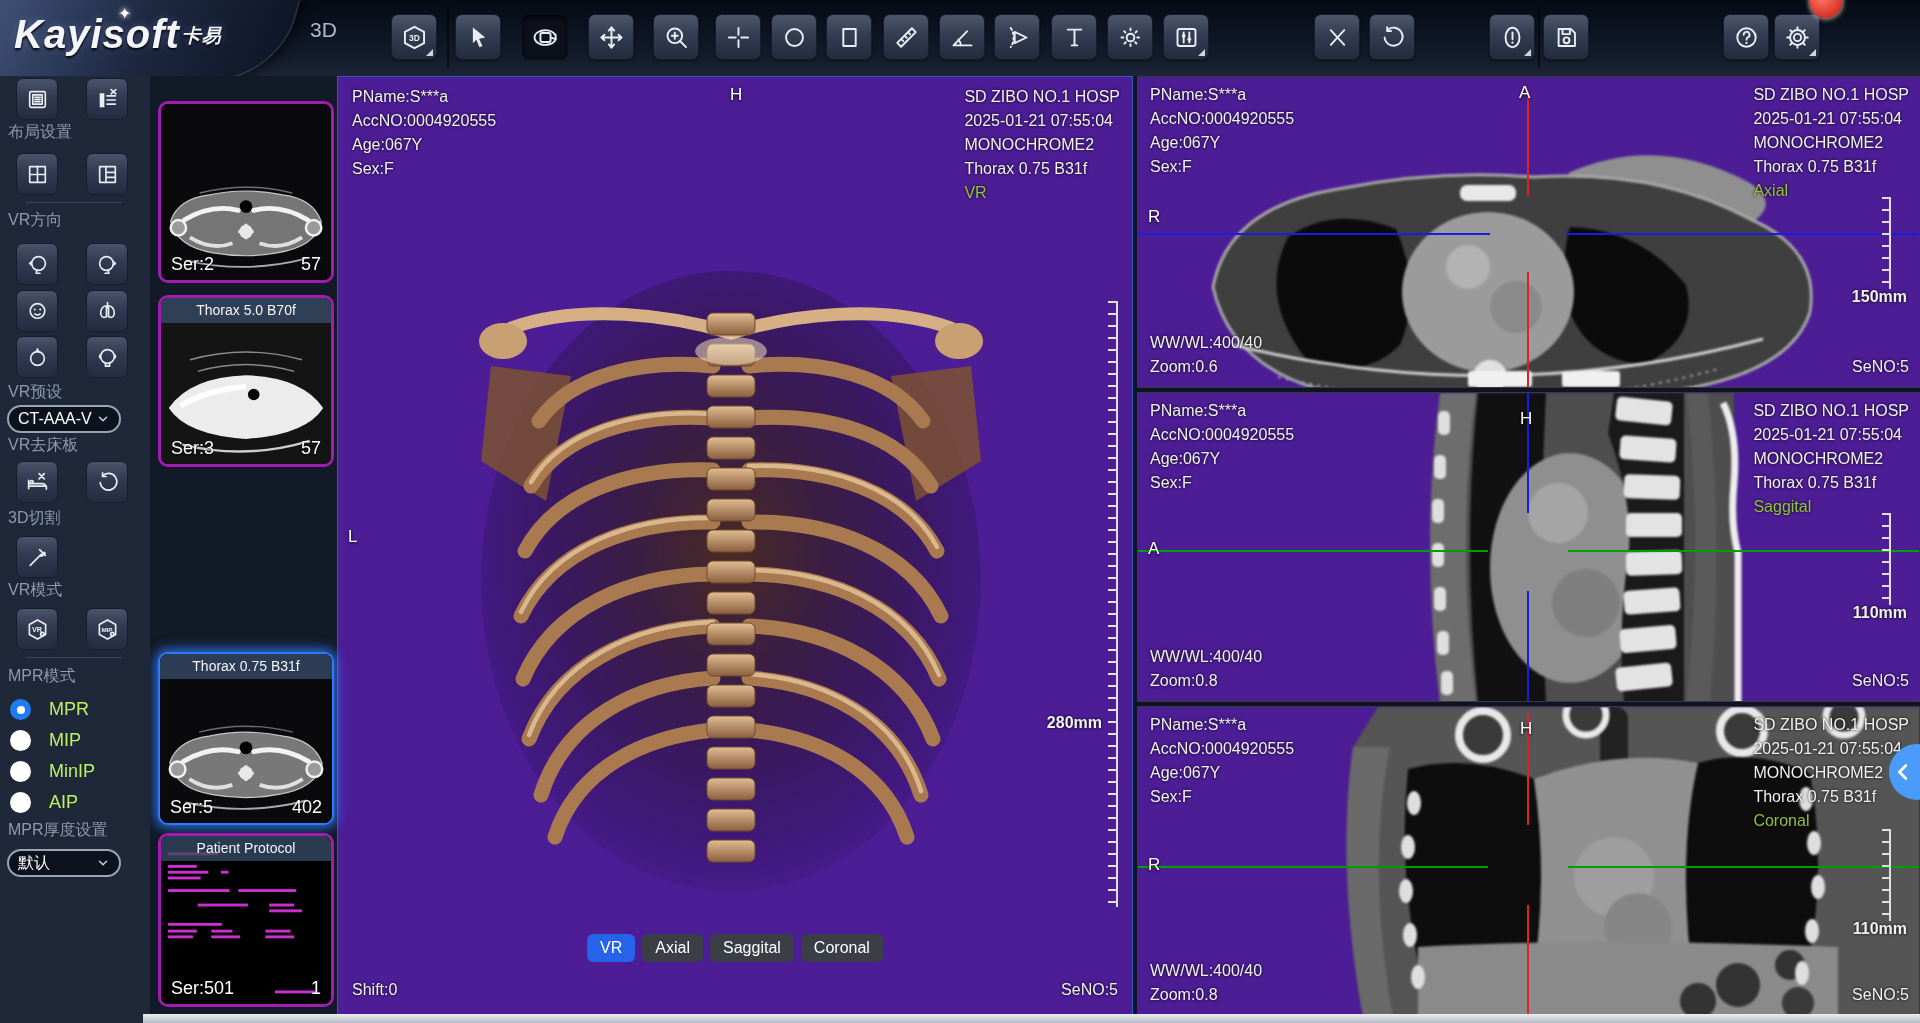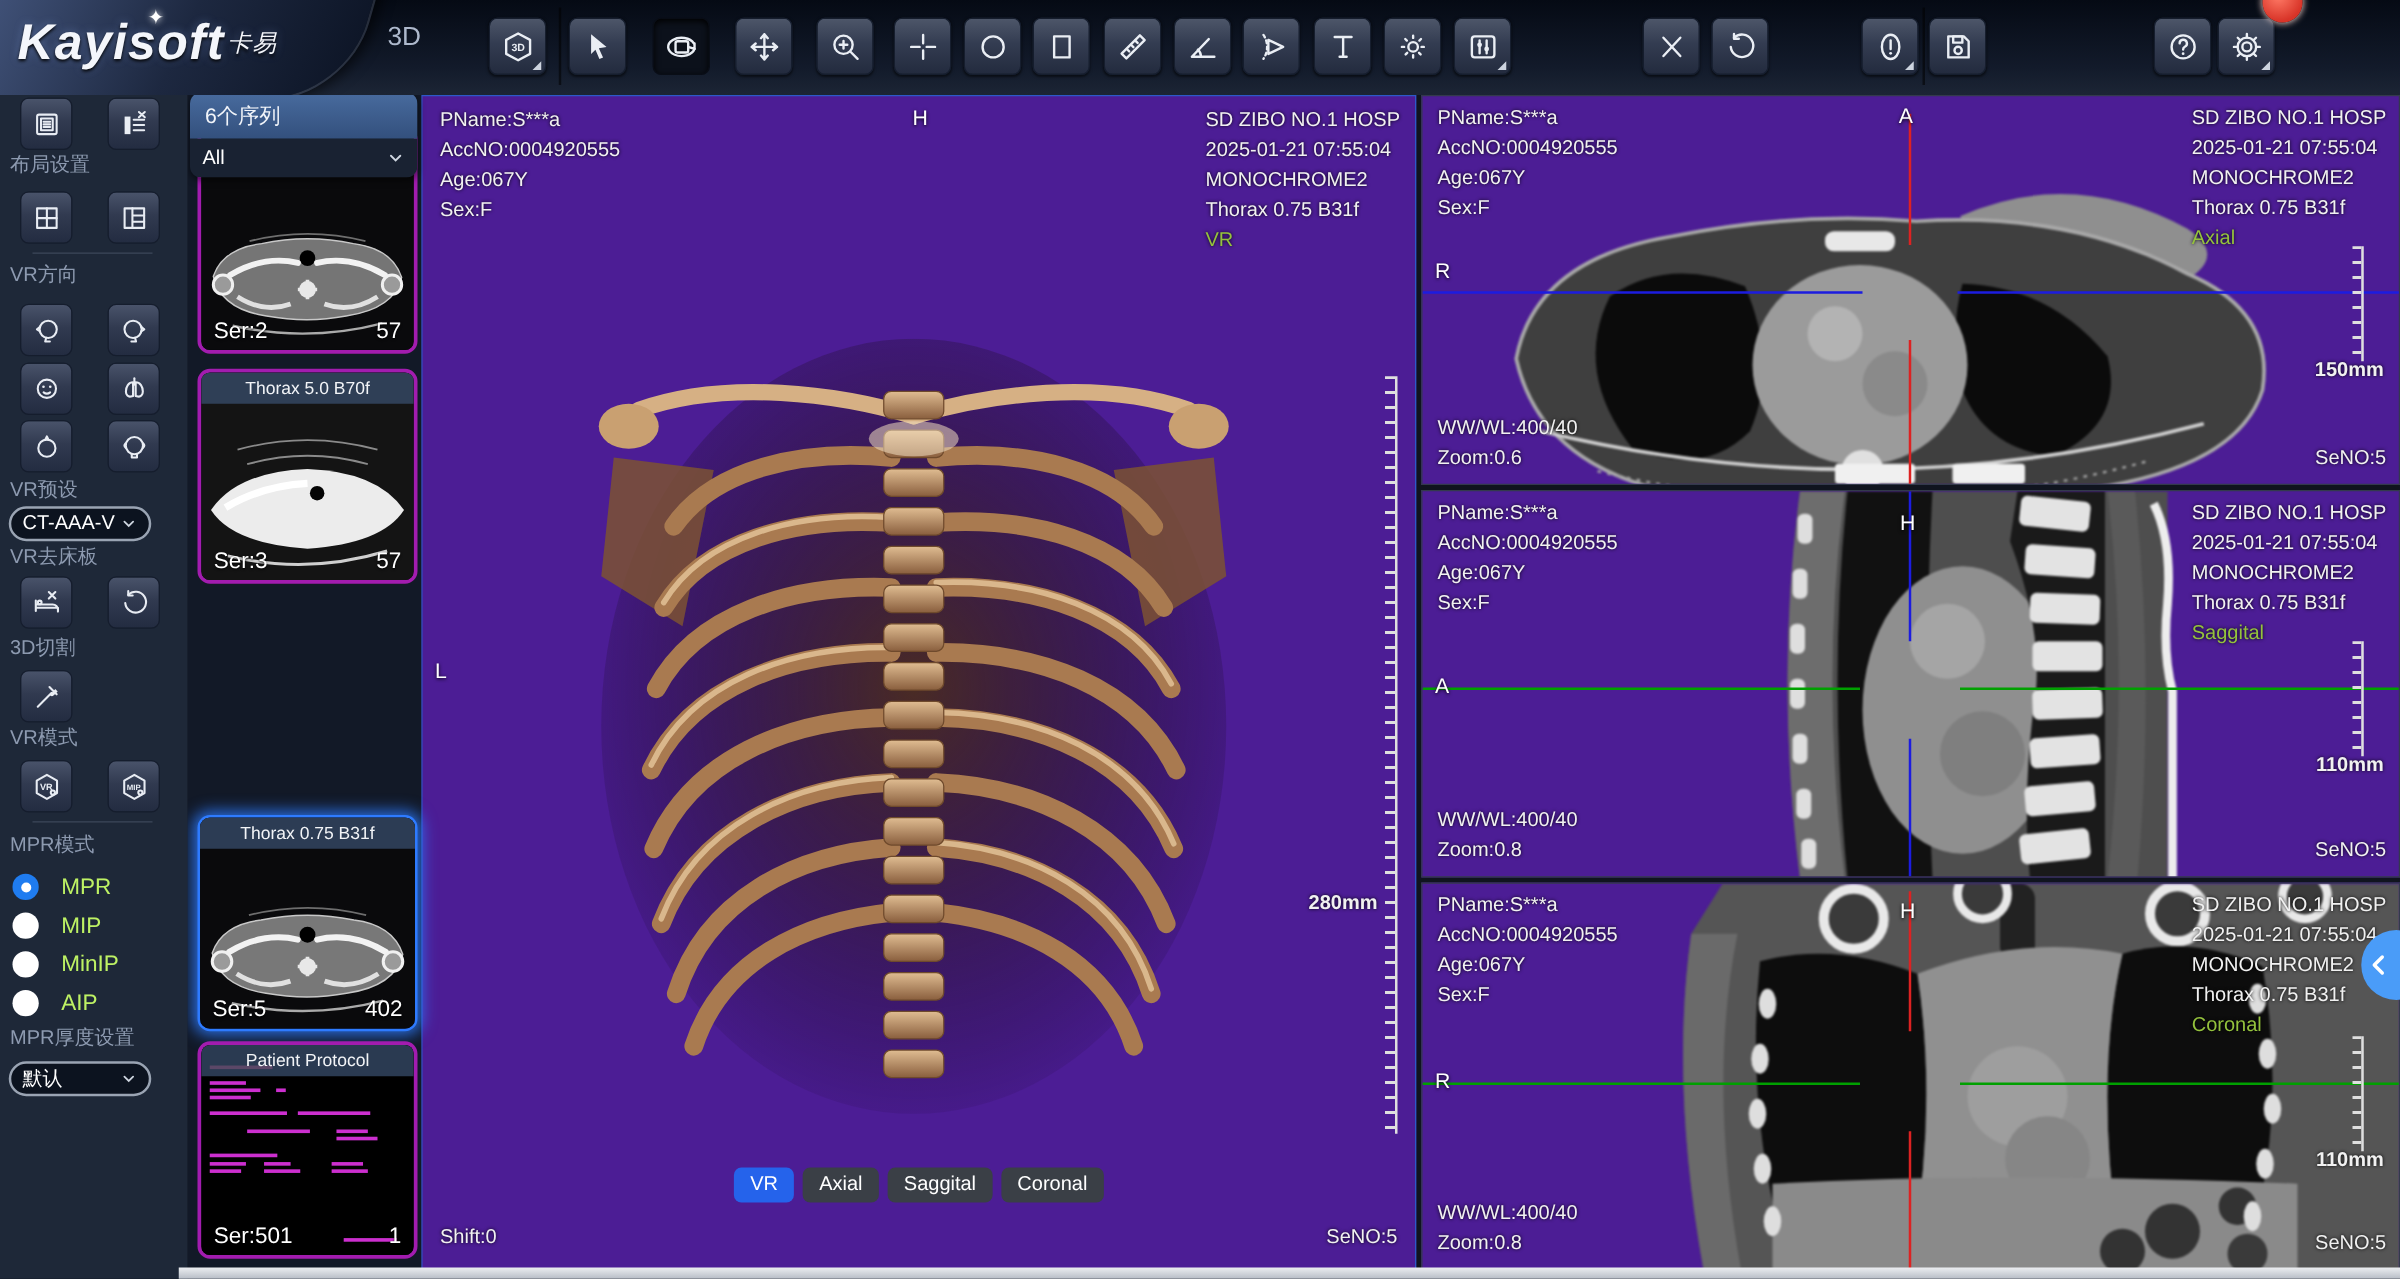--- a/index.html
+++ b/index.html
@@ -3,21 +3,21 @@
 <meta charset="utf-8">
 <style>
 *{margin:0;padding:0;box-sizing:border-box}
 html,body{width:1920px;height:1023px;overflow:hidden;background:#0a0f18;font-family:"Liberation Sans",sans-serif}
 #app{position:absolute;inset:0;width:1920px;height:1023px;background:#10141f}
 .abs{position:absolute}
 
 #toolbar{position:absolute;left:0;top:0;width:1920px;height:76px;background:linear-gradient(180deg,#050a14 0%,#121a2a 70%,#1c2535 100%);z-index:30;overflow:hidden}
 #logo-swoosh{position:absolute;left:-30px;top:-18px;width:320px;height:96px;background:linear-gradient(100deg,#44567e 0%,#1d2840 55%,#0d1526 100%);border-radius:0 0 60px 0;transform:skewX(-16deg);box-shadow:0 0 0 2px rgba(140,160,200,.25),6px 2px 10px rgba(0,0,0,.6)}
 #logo-text{position:absolute;left:14px;top:12px;color:#f4f6fb;font-size:40px;font-weight:bold;font-style:italic;letter-spacing:1px;text-shadow:0 2px 3px #000,0 0 8px rgba(150,180,255,.35)}
-#logo-suffix{font-size:19px;font-style:italic;font-weight:normal;vertical-align:6px;margin-left:2px}
+#logo-suffix{font-size:19px;font-style:italic;font-weight:bold;vertical-align:6px;margin-left:2px}
 #logo-star{position:absolute;left:118px;top:4px;color:#fff;font-size:16px;text-shadow:0 0 6px #fff}
 #mode-label{position:absolute;left:310px;top:18px;color:#aeb9cc;font-size:21px}
 .tbtn{position:absolute;top:14px;width:46px;height:46px;border-radius:7px;background:linear-gradient(180deg,#4d5669 0%,#333c51 45%,#232b3e 100%);border:1px solid #161e2e;display:flex;align-items:center;justify-content:center;box-shadow:0 1px 2px rgba(0,0,0,.55)}
 .tbtn.sel{background:#0c111b;border-color:#090d16;box-shadow:inset 0 2px 5px #000}
 .tbtn svg{width:27px;height:27px;stroke:#eaeef4;fill:none;stroke-width:1.7;stroke-linecap:round;stroke-linejoin:round}
 .tbtn.corner:after{content:"";position:absolute;right:3px;bottom:3px;border-left:7px solid transparent;border-bottom:7px solid #cdd4df}
 .tdiv{position:absolute;top:6px;width:2px;height:62px;background:linear-gradient(90deg,#000,#000);opacity:.55}
 #avatar-dot{position:absolute;left:1810px;top:-14px;width:32px;height:32px;border-radius:50%;background:radial-gradient(circle at 40% 35%,#ff7a66,#d83428 70%);box-shadow:0 0 5px 1px rgba(255,220,210,.8)}
 
 #sidebar{position:absolute;left:0;top:76px;width:150px;height:947px;background:#1e2838;z-index:10}
@@ -466,29 +466,20 @@
         <path d="M80 132h16M88 124v16" stroke="#e8e8e8" stroke-width="3"></path>
         <path d="M30 138 Q52 152 74 144M146 138 Q124 152 102 144" stroke="#e0e0e0" stroke-width="4" fill="none"></path>
         <circle cx="18" cy="128" r="8" fill="#9a9a9a" stroke="#f0f0f0" stroke-width="2.5"></circle>
         <circle cx="158" cy="128" r="8" fill="#9a9a9a" stroke="#f0f0f0" stroke-width="2.5"></circle>
         <path d="M26 162 Q88 176 150 160" stroke="#aaa" stroke-width="2" fill="none"></path>
       </svg>
       <div class="ser">Ser:2</div>
       <div class="cnt">57</div>
     </div>
 
-    <div id="series-header">
-      <div id="series-count">6个序列</div>
-      <div id="series-filter">
-          <span>All</span>
-          <svg>
-            <use href="#i-chev"></use>
-          </svg>
-        </div>
-    </div>
 
     <div class="card" style="top:219px;height:172px">
       <svg class="thumb soft2" viewBox="0 0 176 172">
         <rect width="176" height="172" fill="#141414"></rect>
         <path d="M30 64 Q88 48 146 64M38 76 Q88 62 138 76" stroke="#8a8a8a" stroke-width="1.5" fill="none"></path>
         <path d="M8 114 Q30 82 88 80 Q146 82 168 114 Q150 142 88 146 Q26 142 8 114Z" fill="#ececec"></path>
         <path d="M20 112 Q50 94 88 92" stroke="#fff" stroke-width="6" fill="none"></path>
         <circle cx="96" cy="100" r="6" fill="#050505"></circle>
         <path d="M22 152 Q88 168 154 148" stroke="#cfcfcf" stroke-width="2.5" fill="none"></path>
       </svg>

